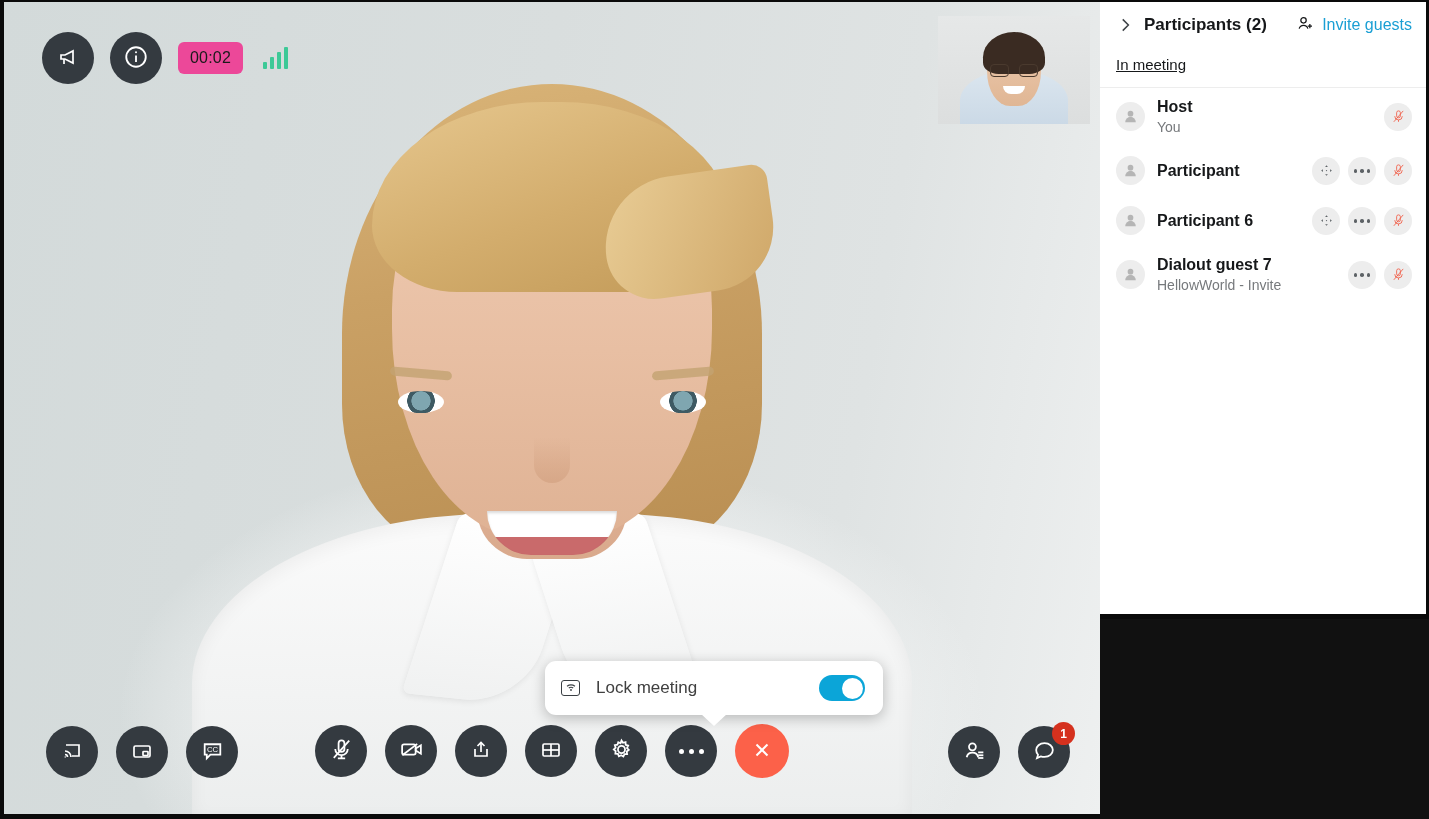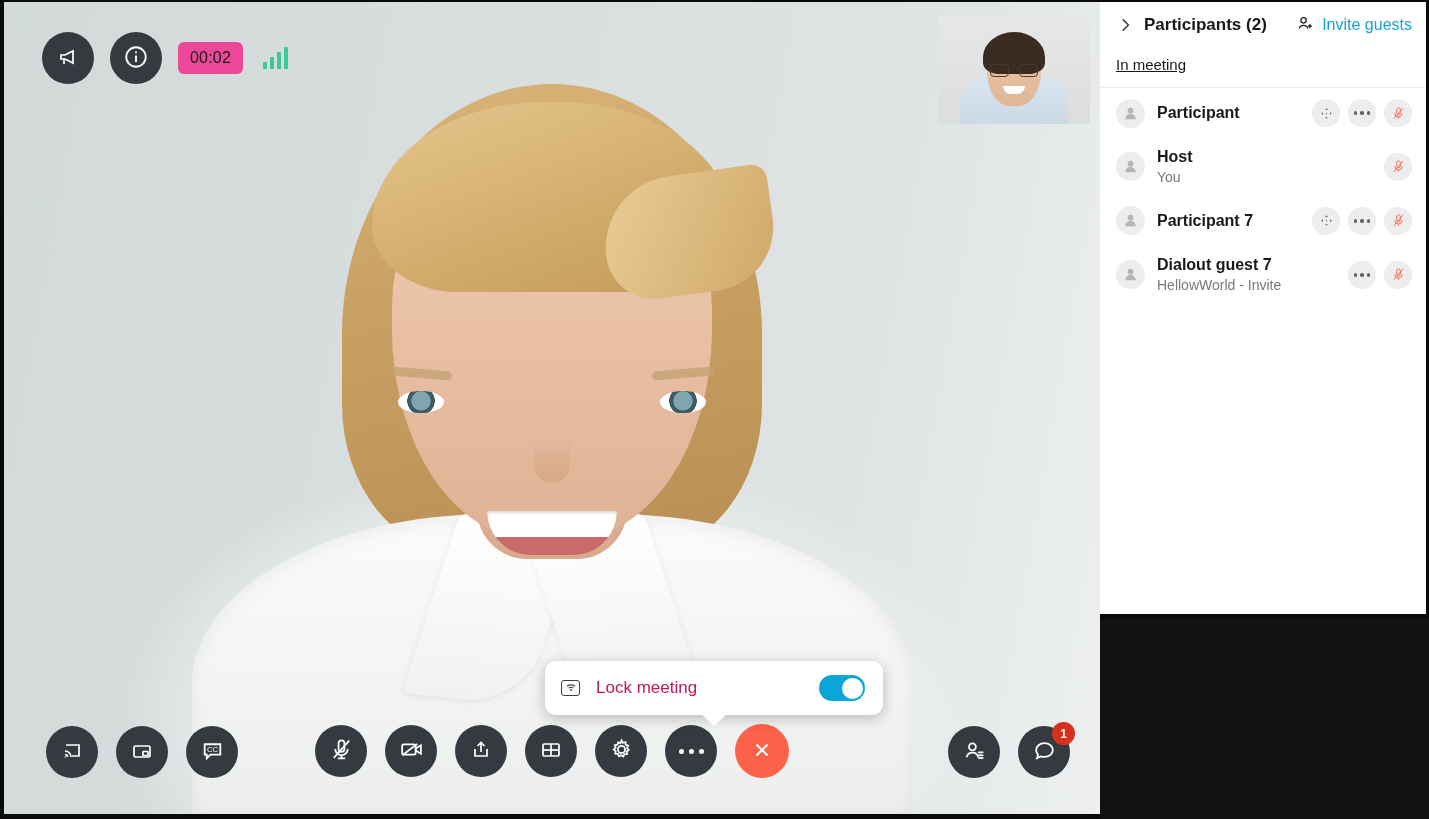--- a/index.html
+++ b/index.html
@@ -178,21 +178,21 @@
   }
   .popover::after {
     content: ""; position: absolute;
     bottom: -11px; left: 50%; transform: translateX(-50%);
     border-left: 14px solid transparent;
     border-right: 14px solid transparent;
     border-top: 13px solid #fff;
   }
   .pop-icon { width: 19px; height: 16px; border: 1.6px solid #3a3f44; border-radius: 3px;
     display:flex; align-items:center; justify-content:center; flex: none; }
-  .pop-label { font-size: 17px; color: #be185d; margin-left: 16px; flex: 1; }
+  .pop-label { font-size: 17px; color: #404040; margin-left: 16px; flex: 1; }
   .toggle { width: 46px; height: 26px; border-radius: 13px; background: #0ba5d8; position: relative; flex:none; cursor:pointer; }
   .toggle::after { content:""; position:absolute; top:2.5px; right:2.5px; width:21px; height:21px; border-radius:50%; background:#fff; }
 
   
   .bar { position: absolute; bottom: 36px; display: flex; align-items: center; gap: 18px; z-index: 25; }
   .bar.left   { left: 42px; }
   .bar.center { left: 50%; transform: translateX(-50%); }
   .bar.right  { right: 30px; }
   .cbtn {
     width: 52px; height: 52px; border-radius: 50%;
@@ -475,20 +475,43 @@
     <div class="plist">
 
       <div class="prow">
         <span class="avatar">
           <svg width="17" height="17" viewBox="0 0 24 24">
               <circle cx="12" cy="8" r="4"></circle>
               <path d="M4.5 20 A7.5 7.5 0 0 1 19.5 20 Z"></path>
             </svg>
         </span>
         <span class="pinfo">
+          <span class="pname" style="display:block">Host</span>
+          <span class="psub" style="display:block">You</span>
+        </span>
+        <span class="pacts">
+          <button class="iconbtn mute">
+            <svg width="15" height="15" viewBox="0 0 24 24">
+              <rect x="9" y="3" width="6" height="11" rx="3"></rect>
+              <path d="M6 11.5 A6 6 0 0 0 18 11.5"></path>
+              <path d="M12 17.5 V20.5"></path>
+              <path d="M4.5 20.5 L19.5 3"></path>
+            </svg>
+          </button>
+        </span>
+      </div>
+
+      <div class="prow">
+        <span class="avatar">
+          <svg width="17" height="17" viewBox="0 0 24 24">
+              <circle cx="12" cy="8" r="4"></circle>
+              <path d="M4.5 20 A7.5 7.5 0 0 1 19.5 20 Z"></path>
+            </svg>
+        </span>
+        <span class="pinfo">
           <span class="pname" style="display:block">Participant</span>
         </span>
         <span class="pacts">
           <button class="iconbtn">
             <svg width="15" height="15" viewBox="0 0 24 24">
               <path d="M12 3.5 L14.2 6.2 H9.8 Z" fill="#5d6266" stroke="none"></path>
               <path d="M12 20.5 L14.2 17.8 H9.8 Z" fill="#5d6266" stroke="none"></path>
               <path d="M3.5 12 L6.2 9.8 V14.2 Z" fill="#5d6266" stroke="none"></path>
               <path d="M20.5 12 L17.8 9.8 V14.2 Z" fill="#5d6266" stroke="none"></path>
               <circle cx="12" cy="12" r="1" fill="#5d6266" stroke="none"></circle>
@@ -513,44 +536,21 @@
       </div>
 
       <div class="prow">
         <span class="avatar">
           <svg width="17" height="17" viewBox="0 0 24 24">
               <circle cx="12" cy="8" r="4"></circle>
               <path d="M4.5 20 A7.5 7.5 0 0 1 19.5 20 Z"></path>
             </svg>
         </span>
         <span class="pinfo">
-          <span class="pname" style="display:block">Host</span>
-          <span class="psub" style="display:block">You</span>
-        </span>
-        <span class="pacts">
-          <button class="iconbtn mute">
-            <svg width="15" height="15" viewBox="0 0 24 24">
-              <rect x="9" y="3" width="6" height="11" rx="3"></rect>
-              <path d="M6 11.5 A6 6 0 0 0 18 11.5"></path>
-              <path d="M12 17.5 V20.5"></path>
-              <path d="M4.5 20.5 L19.5 3"></path>
-            </svg>
-          </button>
-        </span>
-      </div>
-
-      <div class="prow">
-        <span class="avatar">
-          <svg width="17" height="17" viewBox="0 0 24 24">
-              <circle cx="12" cy="8" r="4"></circle>
-              <path d="M4.5 20 A7.5 7.5 0 0 1 19.5 20 Z"></path>
-            </svg>
-        </span>
-        <span class="pinfo">
-          <span class="pname" style="display:block">Participant 7</span>
+          <span class="pname" style="display:block">Participant 6</span>
         </span>
         <span class="pacts">
           <button class="iconbtn">
             <svg width="15" height="15" viewBox="0 0 24 24">
               <path d="M12 3.5 L14.2 6.2 H9.8 Z" fill="#5d6266" stroke="none"></path>
               <path d="M12 20.5 L14.2 17.8 H9.8 Z" fill="#5d6266" stroke="none"></path>
               <path d="M3.5 12 L6.2 9.8 V14.2 Z" fill="#5d6266" stroke="none"></path>
               <path d="M20.5 12 L17.8 9.8 V14.2 Z" fill="#5d6266" stroke="none"></path>
               <circle cx="12" cy="12" r="1" fill="#5d6266" stroke="none"></circle>
             </svg>

